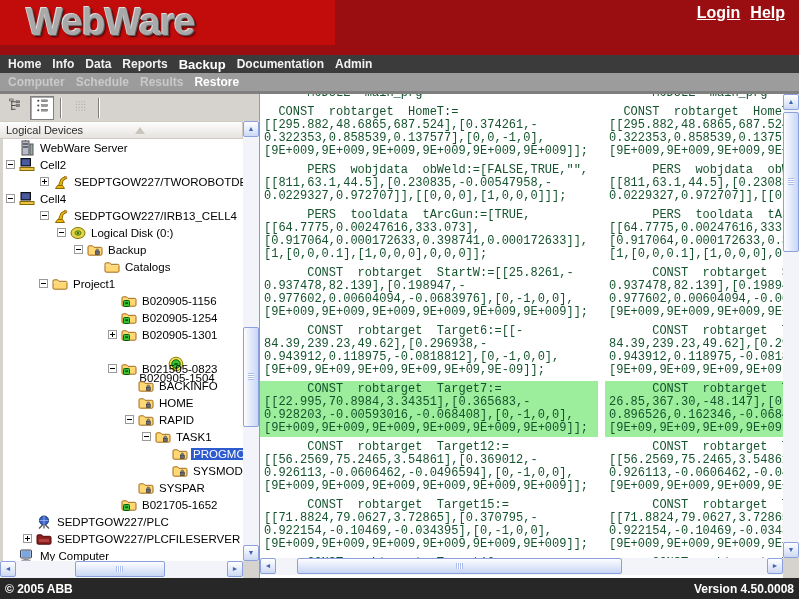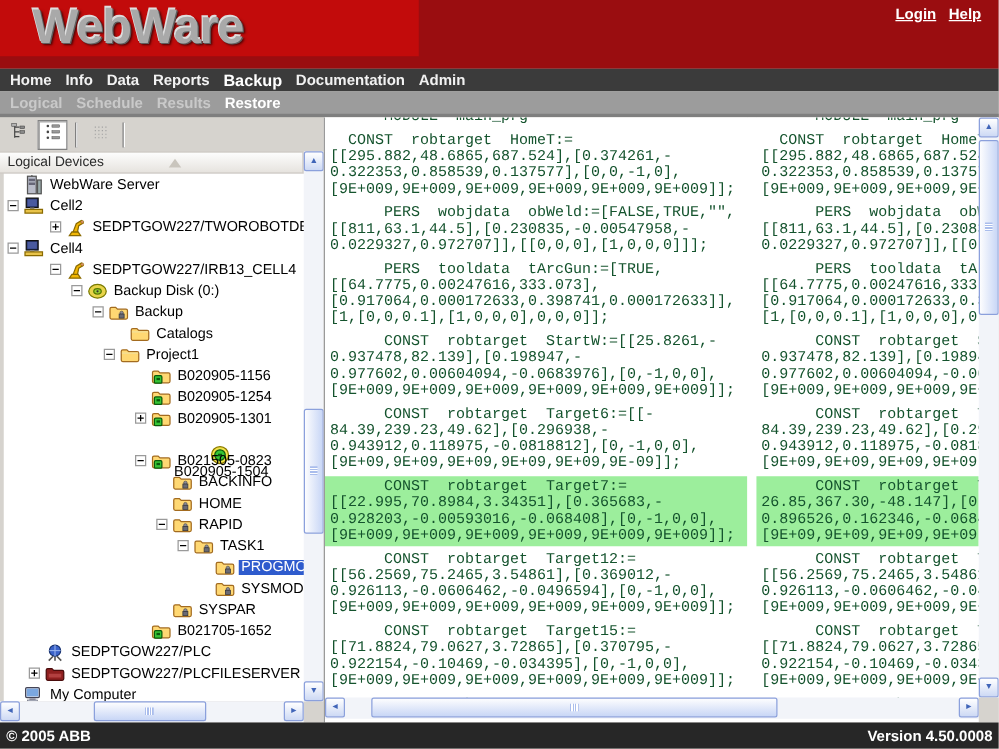--- a/index.html
+++ b/index.html
@@ -6,21 +6,21 @@
   body{width:799px;height:599px;position:relative;overflow:hidden;
        font-family:"Liberation Sans",sans-serif;-webkit-font-smoothing:none;}
   #app{position:absolute;inset:0;width:799px;height:599px;overflow:hidden;}
 
   
   .banner{position:absolute;left:0;top:0;width:799px;height:55px;background:var(--banner-dark);}
   .logo-box{position:absolute;left:0;top:0;width:335px;height:45px;background:var(--banner-red);}
   .logo{position:absolute;left:26px;top:0px;font-size:39px;font-weight:bold;letter-spacing:-1px;
         color:#a9a9a9;text-shadow:-1px -1px 0 #dedede,1px 1px 0 #5e5e5e,2px 2px 2px rgba(40,0,0,.8);}
   .banner-links{position:absolute;top:4px;right:14px;display:flex;gap:10px;}
-  .banner-links a{color:#fff;font-size:12px;font-weight:bold;text-decoration:underline;cursor:pointer;}
+  .banner-links a{color:#fff;font-size:16px;font-weight:bold;text-decoration:underline;cursor:pointer;}
 
   
   .mainnav{position:absolute;left:0;top:55px;width:799px;height:18px;background:var(--nav-bg);
            display:flex;align-items:center;gap:11px;padding-left:8px;box-sizing:border-box;}
   .mainnav .nav-item{color:#f2f2f2;font-size:12px;font-weight:bold;cursor:pointer;white-space:nowrap;}
   .mainnav .nav-item.active{color:#ffffff;font-size:13px;}
   .subnav{position:absolute;left:0;top:73px;width:799px;height:18px;background:var(--subnav-bg);
           border-bottom:3px solid #7f7f7f;display:flex;align-items:center;gap:11px;
           padding-left:8px;box-sizing:content-box;}
   .subnav .nav-item{font-size:12px;font-weight:bold;white-space:nowrap;}
@@ -106,21 +106,21 @@
   <div class="mainnav" id="mainnav">
       <span class="nav-item">Home</span>
       <span class="nav-item">Info</span>
       <span class="nav-item">Data</span>
       <span class="nav-item">Reports</span>
       <span class="nav-item active">Backup</span>
       <span class="nav-item">Documentation</span>
       <span class="nav-item">Admin</span>
     </div>
   <div class="subnav" id="subnav">
-      <span class="nav-item disabled">Logical</span>
+      <span class="nav-item disabled">Computer</span>
       <span class="nav-item disabled">Schedule</span>
       <span class="nav-item disabled">Results</span>
       <span class="nav-item active">Restore</span>
     </div>
 
   <div class="content">
 
     <div class="sidebar">
       <div class="s-toolbar" id="s-toolbar">
           <div class="tb-btn">
@@ -215,21 +215,21 @@
           </div>
           <div class="tree-row" style="padding-left: 54px;">
             <span class="exp minus"></span>
             <span class="t-icon">
               <svg viewBox="0 0 16 16">
                 <ellipse cx="8" cy="8" rx="7" ry="5.5" fill="#E8D44A" stroke="#7a7a00"></ellipse>
                 <ellipse cx="8" cy="8" rx="3" ry="2.2" fill="#9ACD32" stroke="#557a00"></ellipse>
                 <circle cx="8" cy="8" r="0.9" fill="#333"></circle>
               </svg>
             </span>
-            <span class="t-label">Backup Disk (0:)</span>
+            <span class="t-label">Logical Disk (0:)</span>
           </div>
           <div class="tree-row" style="padding-left: 71px;">
             <span class="exp minus"></span>
             <span class="t-icon">
               <svg viewBox="0 0 16 16">
                 <path d="M1 5 q0-1.2 1.2-1.2 h3.3 l1.5 1.5 H13.8 q1.2 0 1.2 1.2 V12 q0 1.2-1.2 1.2 H2.2 q-1.2 0-1.2-1.2 Z" fill="#FFD873" stroke="#A36B1F"></path>
                 <circle cx="10.3" cy="8.3" r="1.4" fill="#8a8a96" stroke="#44444c" stroke-width="0.5"></circle>
                 <rect x="8.3" y="9.2" width="4" height="3.3" fill="#6a6a74" stroke="#33333a" stroke-width="0.6"></rect>
               </svg>
             </span>
@@ -238,21 +238,21 @@
           <div class="tree-row" style="padding-left: 88px;">
             <span class="exp-sp"></span>
             <span class="t-icon">
               <svg viewBox="0 0 16 16">
                 <path d="M1 5 q0-1.2 1.2-1.2 h3.3 l1.5 1.5 H13.8 q1.2 0 1.2 1.2 V12 q0 1.2-1.2 1.2 H2.2 q-1.2 0-1.2-1.2 Z" fill="#FFD873" stroke="#A36B1F"></path>
                 <path d="M1.5 6.5 H14.5" stroke="#f3e09a" stroke-width="1"></path>
               </svg>
             </span>
             <span class="t-label">Catalogs</span>
           </div>
-          <div class="tree-row" style="padding-left: 80px;">
+          <div class="tree-row" style="padding-left: 36px;">
             <span class="exp minus"></span>
             <span class="t-icon">
               <svg viewBox="0 0 16 16">
                 <path d="M1 5 q0-1.2 1.2-1.2 h3.3 l1.5 1.5 H13.8 q1.2 0 1.2 1.2 V12 q0 1.2-1.2 1.2 H2.2 q-1.2 0-1.2-1.2 Z" fill="#FFD873" stroke="#A36B1F"></path>
                 <path d="M1.5 6.5 H14.5" stroke="#f3e09a" stroke-width="1"></path>
               </svg>
             </span>
             <span class="t-label">Project1</span>
           </div>
           <div class="tree-row" style="padding-left: 105px;">

